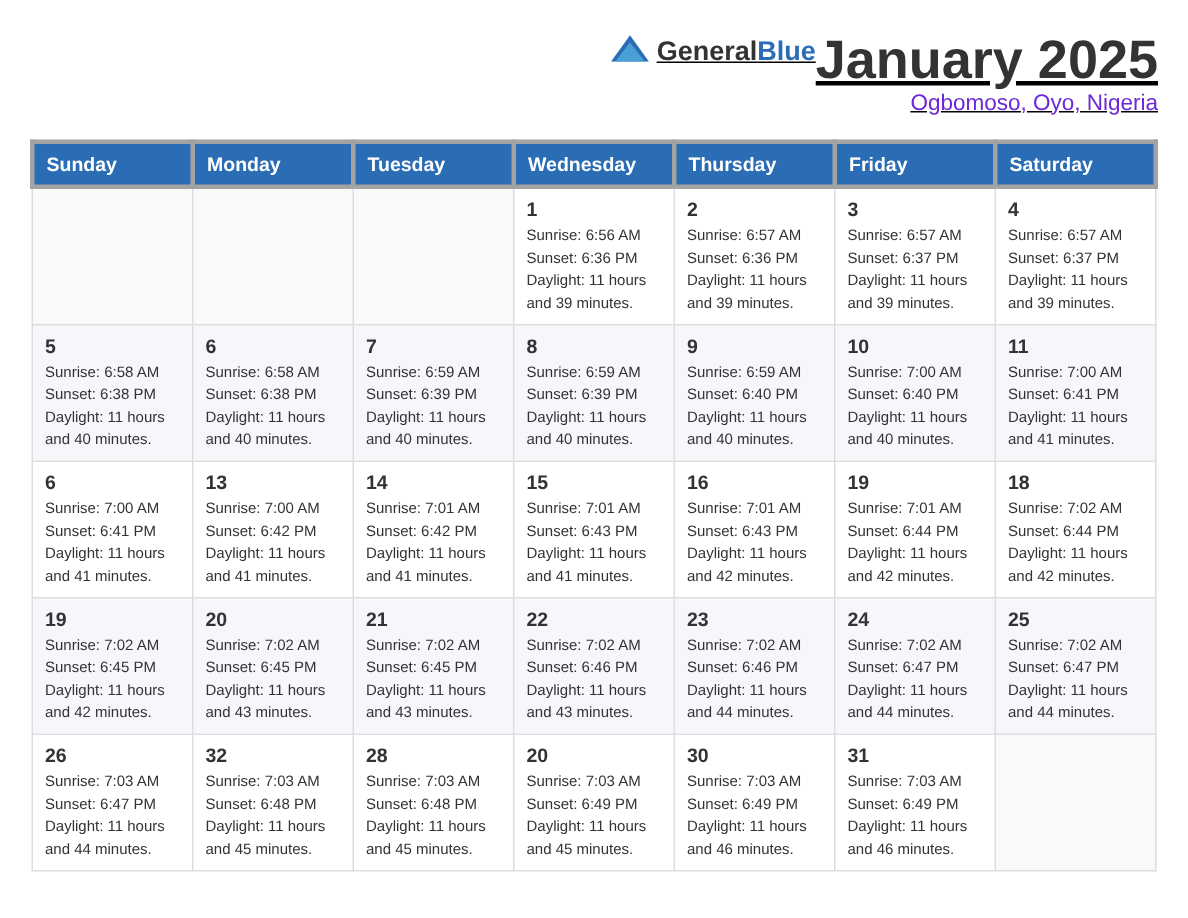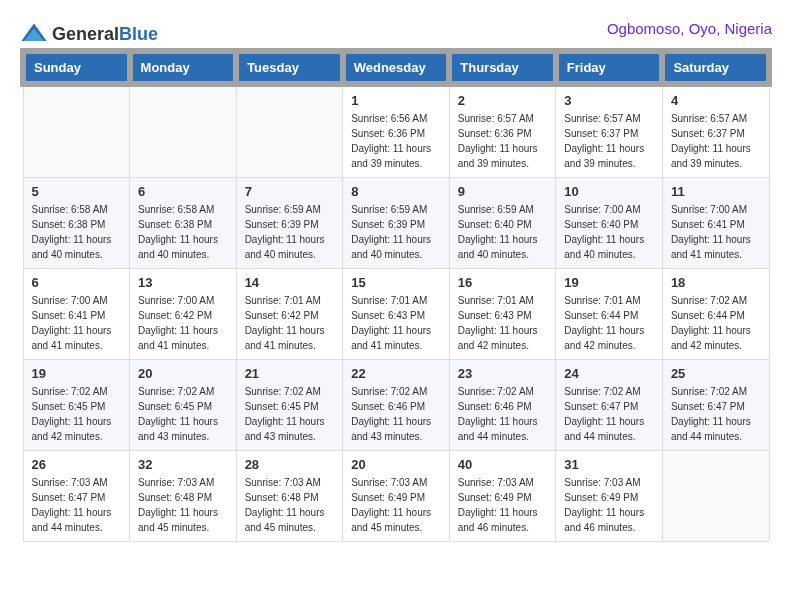--- a/index.html
+++ b/index.html
@@ -5,22 +5,24 @@
     * { box-sizing: border-box; margin: 0; padding: 0; }
     body {
       font-family: Arial, sans-serif;
       background: #fff;
       width: 792px;
       min-height: 612px;
       padding: 20px;
     }
     .header {
       display: flex;
-      justify-content: space-between;
+      justify-content: flex-end;
       align-items: flex-start;
+      margin-bottom: 16px;
+      text-decoration: underline;
     }
     .logo {
       display: flex;
       align-items: center;
       gap: 4px;
     }
     .logo-text-general {
       font-size: 18px;
       font-weight: bold;
       color: #333;
@@ -52,21 +54,21 @@
       border-collapse: collapse;
       border: 1px solid #ccc;
     }
     .calendar th {
       background-color: #2a6db5;
       color: #fff;
       font-size: 13px;
       font-weight: bold;
       padding: 6px 8px;
       text-align: left;
-      border: 6px solid #a3a3a3;
+      border: 3px solid #a3a3a3;
       margin-top: 48px;
     }
     .calendar td {
       vertical-align: top;
       padding: 6px 8px;
       border: 1px solid #ddd;
       font-size: 10.5px;
       color: #333;
       width: calc(100% / 7);
       min-height: 80px;
@@ -97,20 +99,21 @@
   <div class="logo">
     <svg class="logo-icon" viewBox="0 0 40 40" xmlns="http://www.w3.org/2000/svg">
       <polygon points="20,5 38,30 2,30" fill="#2a6db5"></polygon>
       <polygon points="20,12 34,30 6,30" fill="#4a9fd5"></polygon>
     </svg>
     <div>
       <span class="logo-text-general">General</span><span class="logo-text-blue">Blue</span>
     </div>
   </div>
   <div class="title-section">
+    <div class="month-title">January 2025</div>
     <div class="location">Ogbomoso, Oyo, Nigeria</div>
   </div>
 </div>
 
 <table class="calendar">
   <thead>
     <tr>
     <th>Sunday</th>
         <th>Monday</th>
         <th>Tuesday</th>
@@ -243,21 +246,21 @@
         </td>
         <td>
           <span class="day-number">28</span>
           <div class="day-info">Sunrise: 7:03 AM<br>Sunset: 6:48 PM<br>Daylight: 11 hours and 45 minutes.</div>
         </td>
         <td>
           <span class="day-number">20</span>
           <div class="day-info">Sunrise: 7:03 AM<br>Sunset: 6:49 PM<br>Daylight: 11 hours and 45 minutes.</div>
         </td>
         <td>
-          <span class="day-number">40</span>
+          <span class="day-number">30</span>
           <div class="day-info">Sunrise: 7:03 AM<br>Sunset: 6:49 PM<br>Daylight: 11 hours and 46 minutes.</div>
         </td>
         <td>
           <span class="day-number">31</span>
           <div class="day-info">Sunrise: 7:03 AM<br>Sunset: 6:49 PM<br>Daylight: 11 hours and 46 minutes.</div>
         </td>
         <td class="empty-cell"></td>
       </tr>
     </tbody>
 </table>

